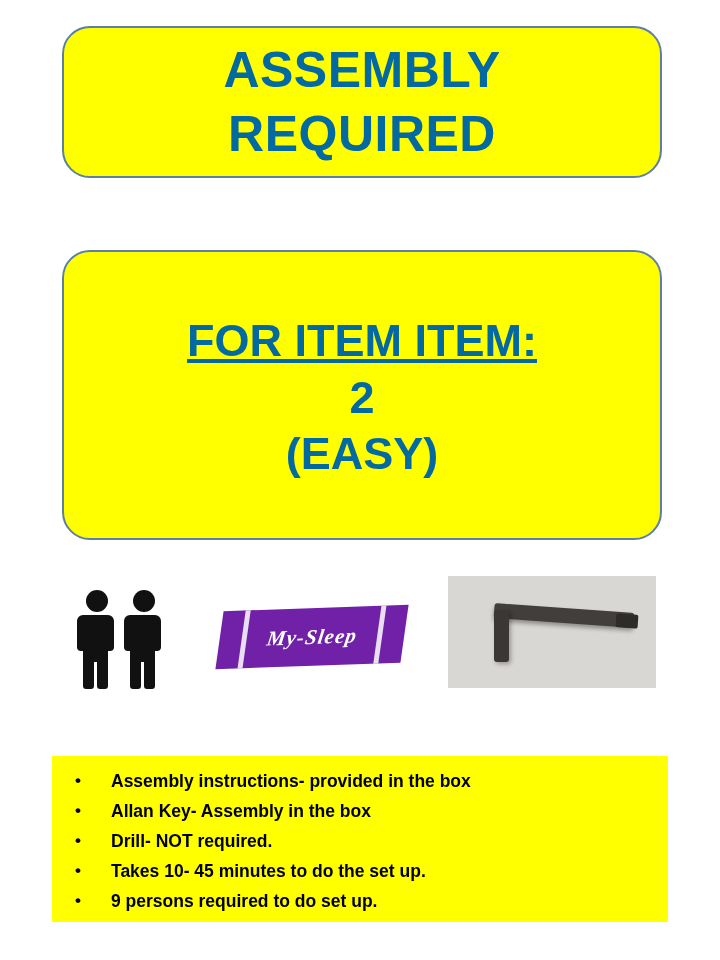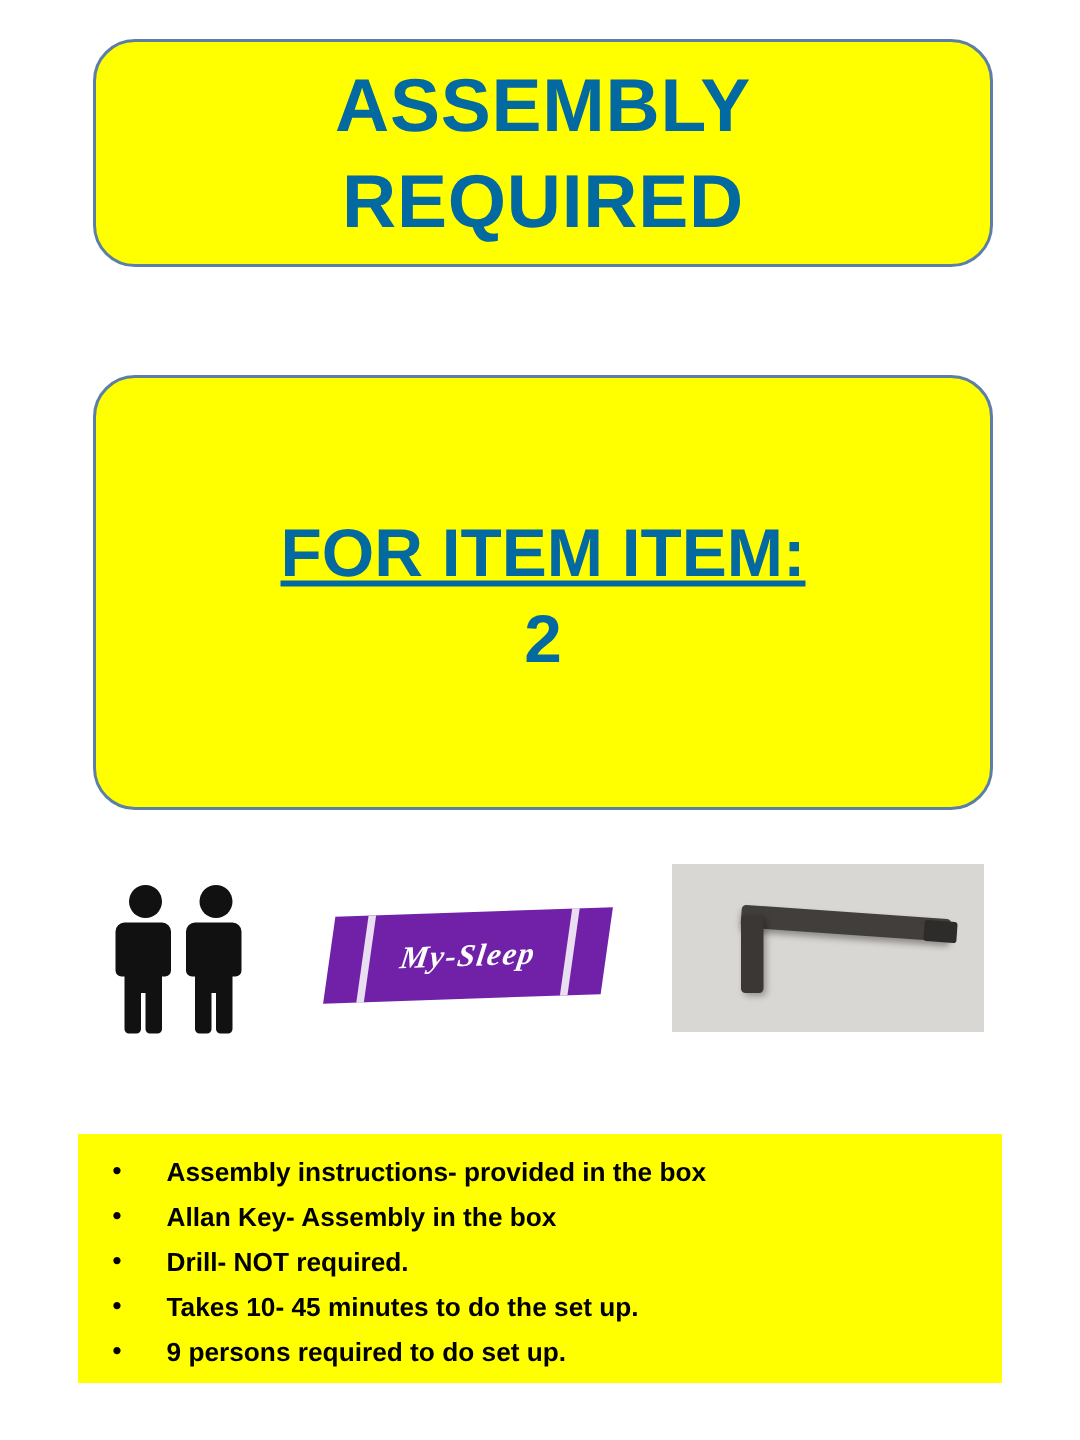--- a/index.html
+++ b/index.html
@@ -209,20 +209,21 @@
 <body>
 
 <div class="banner" id="assembly-required-banner">
   <div class="line">ASSEMBLY</div>
   <div class="line">REQUIRED</div>
 </div>
 
 <div class="banner" id="assembly-rating-banner">
   <div class="rating-line">FOR ITEM ITEM:</div>
   <div class="rating-value">2</div>
+  <div class="rating-ease">(EASY)</div>
 </div>
 
 <div id="icon-strip">
 
   <div id="people-icon">
     <svg width="100" height="102" viewBox="0 0 100 102" aria-hidden="true">
       <g fill="#111111">
         <circle cx="25" cy="13" r="11"></circle>
         <path d="M14 27 h22 a6 6 0 0 1 6 6 v26 a4 4 0 0 1 -4 4 h-2 v35 a3 3 0 0 1 -3 3 h-5 a3 3 0 0 1 -3 -3 v-24 h-3 v24 a3 3 0 0 1 -3 3 h-5 a3 3 0 0 1 -3 -3 v-35 h-2 a4 4 0 0 1 -4 -4 v-26 a6 6 0 0 1 6 -6 z"></path>
         <circle cx="72" cy="13" r="11"></circle>

